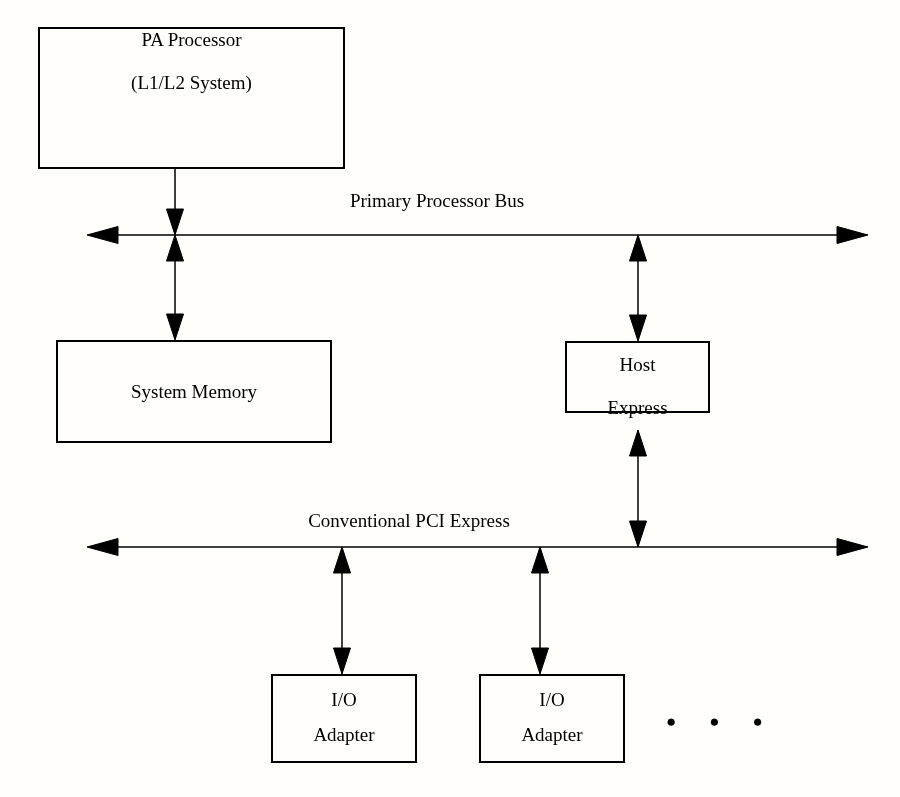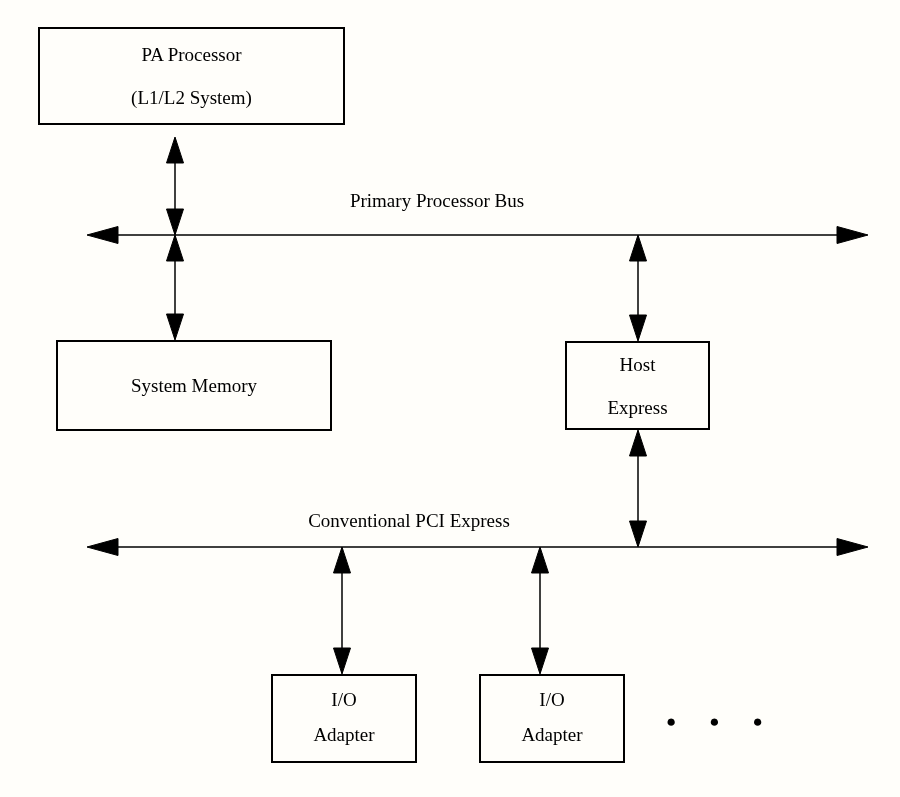--- a/index.html
+++ b/index.html
@@ -28,23 +28,23 @@
     box-sizing: border-box;
     border: 2px solid #000000;
     background: #fffefa;
     display: flex;
     flex-direction: column;
     align-items: center;
     font-size: 19px;
     line-height: 22px;
     text-align: center;
   }
-  .node.pa        { left: 38px;  top: 27px;  width: 307px; height: 98px; padding-top: 15px; gap: 21px; }
-  .node.sysmem    { left: 56px;  top: 340px; width: 276px; height: 91px;  justify-content: center; }
-  .node.hostbridge{ left: 565px; top: 341px; width: 145px; height: 89px;  padding-top: 11px; gap: 21px; }
+  .node.pa        { left: 38px;  top: 27px;  width: 307px; height: 142px; gap: 21px; }
+  .node.sysmem    { left: 56px;  top: 340px; width: 276px; height: 103px;  justify-content: center; }
+  .node.hostbridge{ left: 565px; top: 341px; width: 145px; height: 72px;  padding-top: 11px; gap: 21px; }
   .node.io1       { left: 271px; top: 674px; width: 146px; height: 89px;  padding-top: 13px; gap: 13px; }
   .node.io2       { left: 479px; top: 674px; width: 146px; height: 89px;  padding-top: 13px; gap: 13px; }
   .bus-label {
     position: absolute;
     transform: translateX(-50%);
     font-size: 19px;
     line-height: 22px;
     white-space: nowrap;
   }
   .bus-label.primary { left: 437px; top: 190px; }

